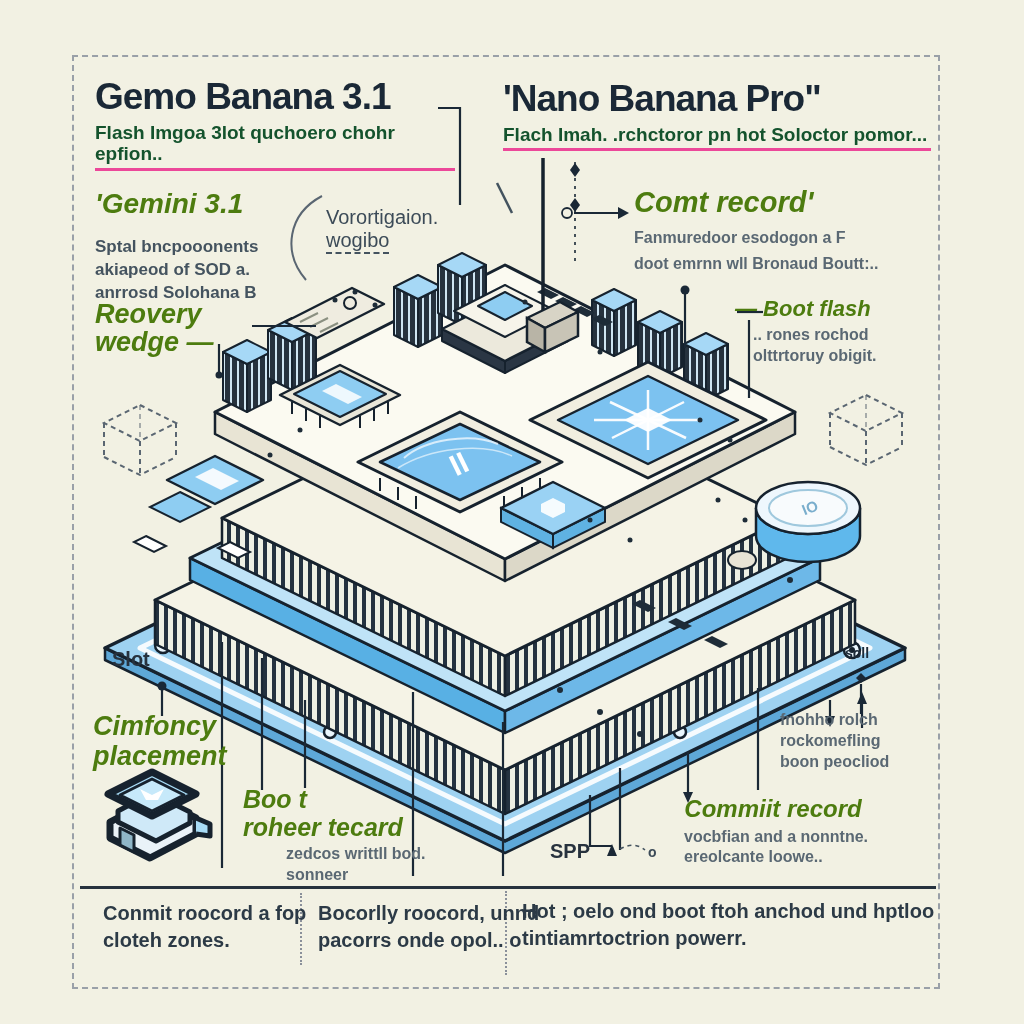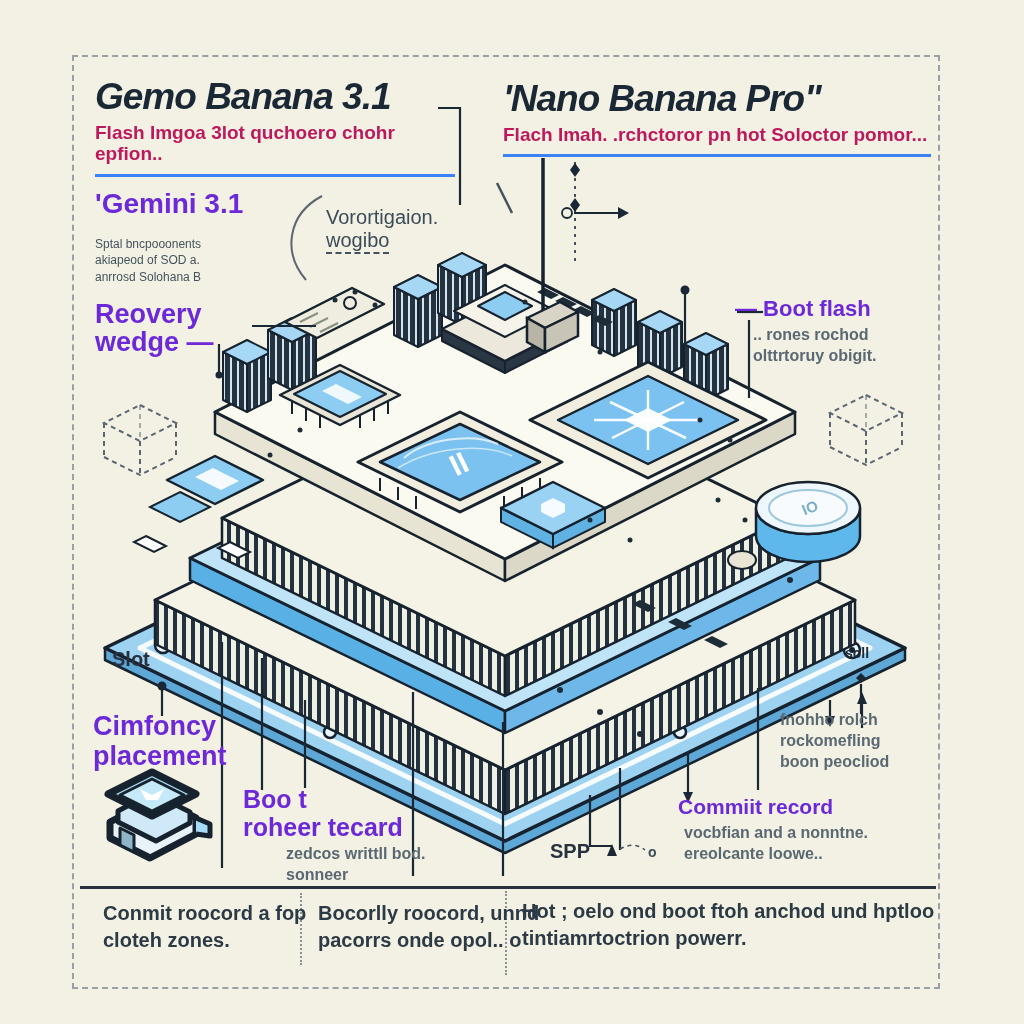--- a/index.html
+++ b/index.html
@@ -2,25 +2,25 @@
 <html><head>
 <meta charset="utf-8">
 <style>
   html,body{margin:0;padding:0;background:#e9e8da;}
   #stage{position:relative;width:1024px;height:1024px;background:#f2f1e3;overflow:hidden;
          font-family:"Liberation Sans",sans-serif;color:#1c2a38;}
   #frame{position:absolute;left:72px;top:55px;width:864px;height:930px;
          border:2px dashed #9aa0a8;pointer-events:none;}
   #artwork{position:absolute;left:0;top:0;z-index:1;}
   .lbl{position:absolute;z-index:2;line-height:1.15;}
-  .h-title{font-size:37px;font-weight:800;letter-spacing:-1px;color:#1a2836;font-style:italic;}
-  .h-sub{display:inline-block;font-size:19px;font-weight:700;color:#be185d;
-         border-bottom:3px solid #3b82f6;padding-bottom:9px;margin-top:3px;}
-  .h-sec{font-weight:800;color:#6d28d9;}
-  .body-txt{font-size:12px;font-weight:400;color:#44535f;line-height:1.35;}
+  .h-title{font-size:37px;font-weight:800;letter-spacing:-1px;color:#1a2836;}
+  .h-sub{display:inline-block;font-size:19px;font-weight:700;color:#14532d;
+         border-bottom:3px solid #ec4899;padding-bottom:3px;margin-top:3px;}
+  .h-sec{font-weight:800;color:#4d7c0f;font-style:italic;}
+  .body-txt{font-size:17px;font-weight:700;color:#44535f;line-height:1.35;}
   .body-lt{font-size:16px;font-weight:600;color:#5a6873;line-height:1.3;}
   .small-lbl{font-size:20px;font-weight:600;color:#27323e;}
   .dash-und{border-bottom:2px dashed #44535f;padding-bottom:1px;}
   #footer-rule{position:absolute;left:80px;top:886px;width:856px;height:3px;background:#27323e;z-index:2;}
   .f-div{position:absolute;width:0;border-left:2px dotted #8a909a;z-index:2;}
   .footer-col{position:absolute;z-index:2;font-size:20px;font-weight:700;color:#2c3a46;line-height:1.35;}
 </style>
 </head>
 <body>
 
@@ -342,20 +342,27 @@
   <div class="lbl" style="left:326px;top:206px;font-size:20px;font-weight:400;color:#3c4b58;">
     <div>Vorortigaion.</div>
     <span class="dash-und">wogibo</span>
   </div>
 
   <div class="lbl h-sec" style="left:95px;top:300px;font-size:27px;line-height:1.05;">
     <div>Reovery</div>
     <div>wedge —</div>
   </div>
 
+  <div class="lbl" style="left:634px;top:186px;">
+    <div class="h-sec" style="font-size:29px;">Comt record'</div>
+    <div class="body-lt" style="margin-top:6px;line-height:1.6;">
+      <div>Fanmuredoor esodogon a F</div>
+      <div>doot emrnn wll Bronaud Boutt:..</div>
+    </div>
+  </div>
 
   <div class="lbl" style="left:735px;top:296px;">
     <div class="h-sec" style="font-size:22px;">— Boot flash</div>
     <div class="body-lt" style="margin-top:4px;margin-left:18px;">
       <div>.. rones rochod</div>
       <div>olttrtoruy obigit.</div>
     </div>
   </div>
 
   <div class="lbl small-lbl" style="left:112px;top:648px;">Slot</div>
@@ -381,21 +388,21 @@
 
   <div class="lbl" style="left:845px;top:645px;font-size:14px;font-weight:600;">soll</div>
 
   <div class="lbl body-lt" style="left:780px;top:710px;">
     <div>fnohho rolch</div>
     <div>rockomefling</div>
     <div>boon peocliod</div>
   </div>
 
   <div class="lbl" style="left:678px;top:795px;">
-    <div class="h-sec" style="font-size:21px;">Commiit record</div>
+    <div class="h-sec" style="font-size:24px;text-align:center;">Commiit record</div>
     <div class="body-lt" style="margin-top:4px;margin-left:6px;">
       <div>vocbfian and a nonntne.</div>
       <div>ereolcante loowe..</div>
     </div>
   </div>
 
   <div id="footer-rule"></div>
   <div class="f-div" style="left:300px;top:893px;height:72px;"></div>
   <div class="f-div" style="left:505px;top:891px;height:84px;"></div>
 

